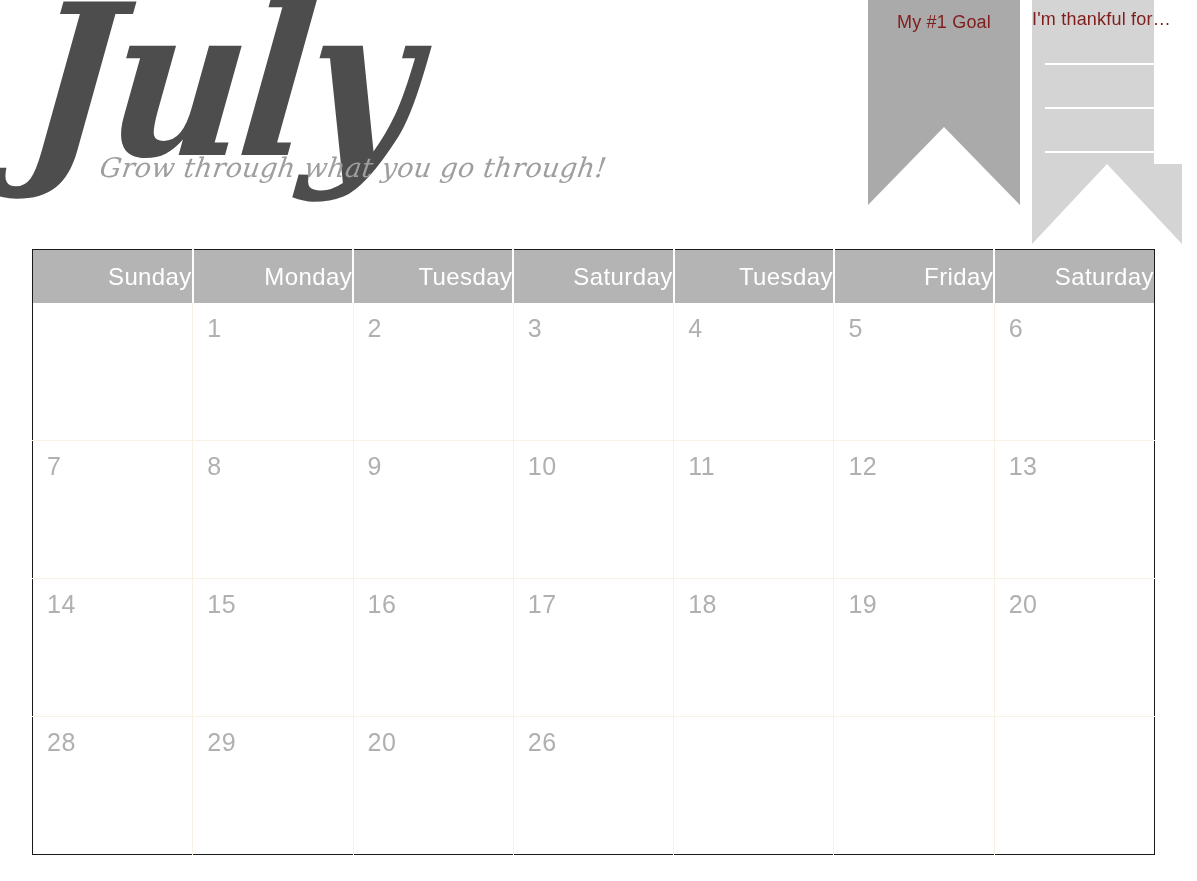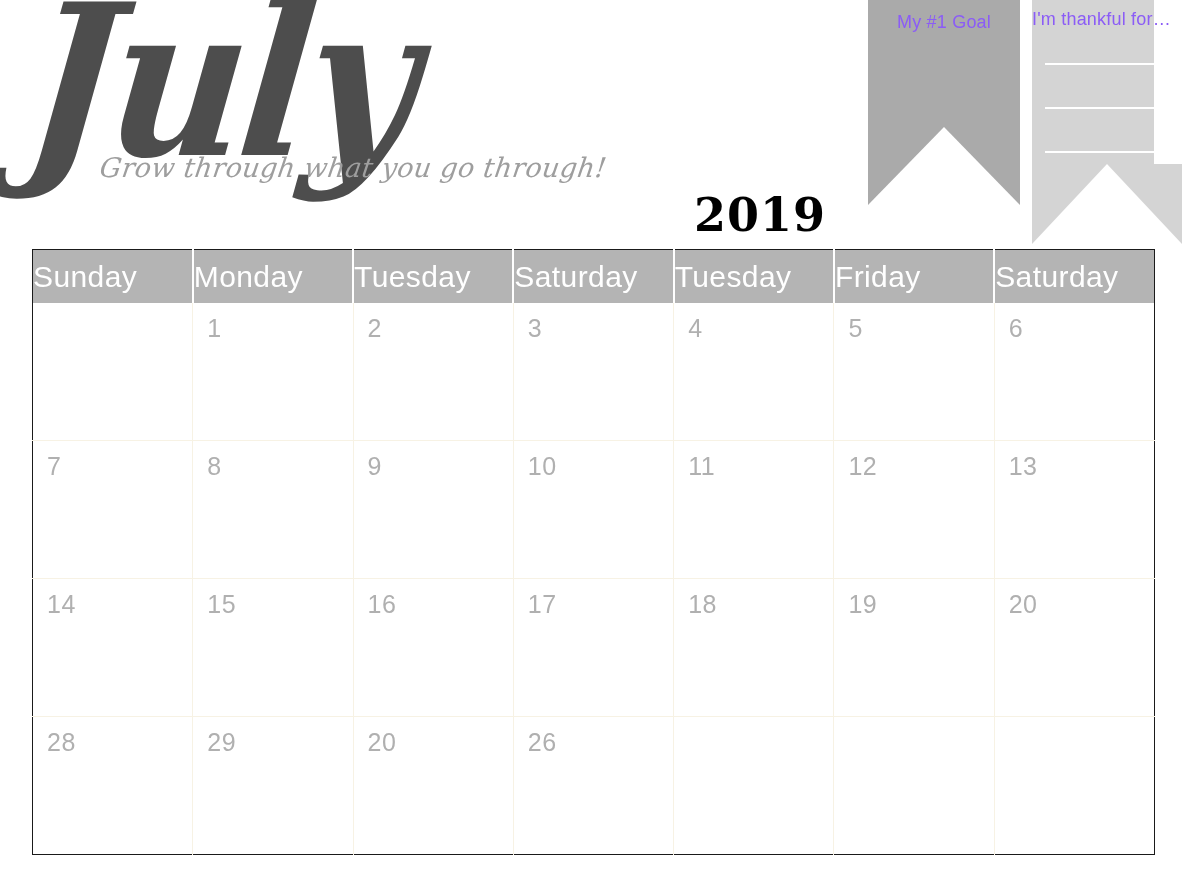--- a/index.html
+++ b/index.html
@@ -91,21 +91,21 @@
   .ribbon-point {
     position: absolute;
     left: 0;
     width: 0; height: 0;
   }
   .ribbon-title {
     position: absolute;
     left: 0;
     width: 100%;
     text-align: center;
-    color: #8b5cf6;
+    color: #7f1d1d;
     font-size: 18px;
     font-weight: 300;
     letter-spacing: 0.2px;
     white-space: nowrap;
   }
   .ribbon-line {
     position: absolute;
     height: 2px;
     background: #ffffff;
   }
@@ -164,24 +164,24 @@
     height: 606px;
     border-collapse: collapse;
     border: 1px solid #1a1a1a;
     table-layout: fixed;
     background: #ffffff;
   }
   #calendar-table th {
     height: 53px;
     background: #b4b4b4;
     color: #ffffff;
-    font-size: 30px;
+    font-size: 24px;
     font-weight: 300;
     letter-spacing: 0.4px;
-    text-align: left;
+    text-align: right;
     vertical-align: middle;
     padding: 0;
     border-right: 2px solid #ffffff;
     border-bottom: none;
   }
   #calendar-table th:last-child {
     border-right: none;
     margin-top: 48px;
   }
   #calendar-table td {
@@ -215,21 +215,20 @@
 </head>
 <body>
 
 <div id="header-area">
 
   <div id="month-title-block">
     <div id="month-title">July</div>
     <div id="month-tagline">Grow through what you go through!</div>
   </div>
 
-  <div id="year-label">2019</div>
 
   <div class="ribbon" id="ribbon-goal">
     <div class="ribbon-body"></div>
     <div class="ribbon-point"></div>
     <div class="ribbon-title">My #1 Goal</div>
   </div>
 
   <div class="ribbon" id="ribbon-thankful">
     <div class="ribbon-body"></div>
     <div class="ribbon-point"></div>

